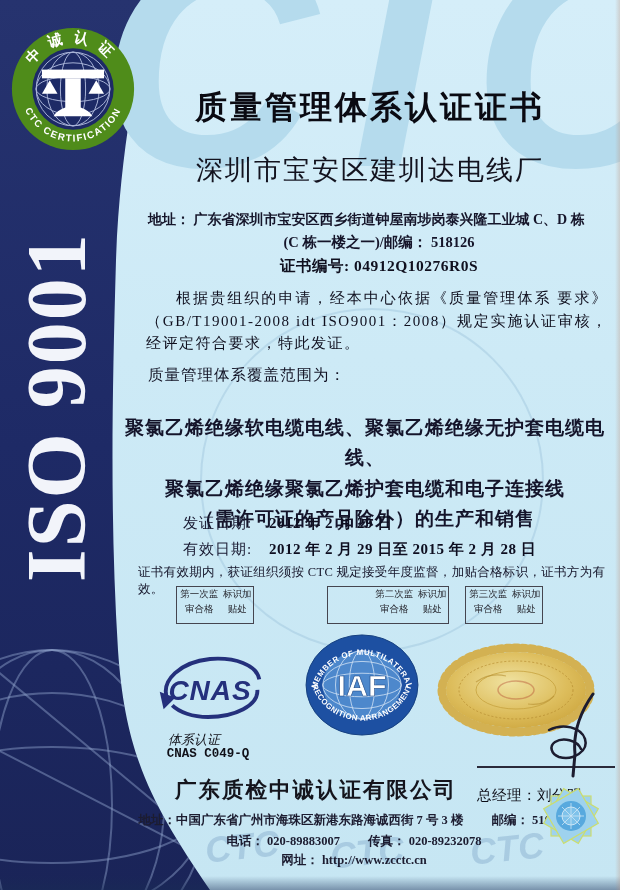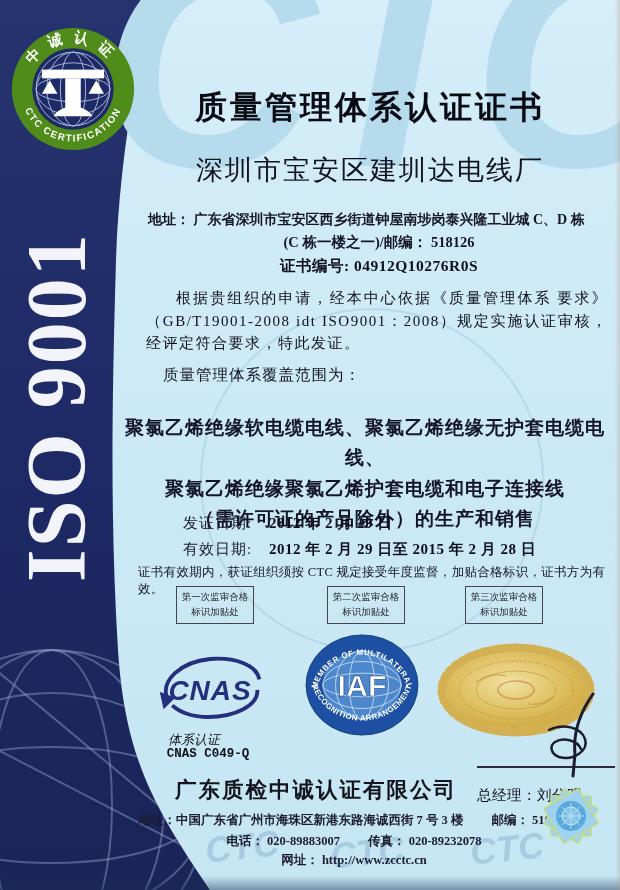--- a/index.html
+++ b/index.html
@@ -39,34 +39,34 @@
     left:150px;top:152px;width:440px;z-index:2;text-align:center;
     font-size:27px;letter-spacing:2px;color:#13131f;
   }
   .addr1{left:148px;top:211px;width:466px;z-index:2;font-size:14px;font-weight:600;color:#15152a;}
   .addr2{left:148px;top:233px;width:462px;z-index:2;text-align:center;font-size:14.5px;font-weight:600;color:#15152a;}
   .certno{left:148px;top:256px;width:462px;z-index:2;text-align:center;font-size:15.5px;font-weight:bold;letter-spacing:.5px;}
   .para{
     left:146px;top:287px;width:462px;z-index:2;font-size:15px;line-height:1.5;
     text-indent:2em;letter-spacing:1.5px;color:#0f0f1e;text-align:justify;
   }
-  .scope-label{left:163px;top:365px;z-index:2;font-size:15.5px;letter-spacing:1px;color:#101022;}
+  .scope-label{left:148px;top:365px;z-index:2;font-size:15.5px;letter-spacing:1px;color:#101022;}
   .scope{
     left:112px;top:413px;width:506px;z-index:2;text-align:center;
     font-size:19px;font-weight:600;line-height:1.6;color:#14142a;letter-spacing:1px;
   }
   .dates{left:183px;top:514px;z-index:2;font-size:15px;}
   .dates .row{display:flex;margin-bottom:7px;}
   .dates .lab{width:86px;color:#181830;letter-spacing:1px;}
   .dates .val{font-weight:bold;letter-spacing:.5px;color:#0e0e20;}
   .notice{left:138px;top:564px;width:476px;z-index:2;font-size:12.5px;letter-spacing:.3px;color:#15152a;}
   .sticker{
     top:586px;width:76px;height:36px;z-index:2;border:1px solid #45454f;
     font-size:9.5px;line-height:1.6;text-align:center;color:#26262e;
-    display:flex;flex-direction:column;justify-content:center;
+    display:flex;flex-direction:row;justify-content:center;
   }
   .cnas-cap1{left:168px;top:731px;width:80px;z-index:2;font-size:13px;font-style:italic;color:#101018;}
   .cnas-cap2{left:160px;top:747px;width:96px;z-index:2;text-align:center;font-size:12.5px;font-weight:bold;font-family:"Liberation Mono",monospace;color:#101018;}
   .sigline{
     left:477px;top:766px;width:138px;z-index:3;border-top:2px solid #2a2a3a;
     padding-top:18px;font-size:14.5px;color:#0c0c16;letter-spacing:.5px;
   }
   .org{
     left:175px;top:775px;width:390px;z-index:2;
     font-family:"Liberation Sans",sans-serif;font-weight:bold;font-size:21.5px;
@@ -167,21 +167,21 @@
       <span class="val">2012 年 2 月 29 日至 2015 年 2 月 28 日</span>
     </div>
   </div>
 
   <div class="abs notice">证书有效期内，获证组织须按 CTC 规定接受年度监督，加贴合格标识，证书方为有效。</div>
 
   <div class="abs sticker" style="left:176px;">
     <div>第一次监审合格</div>
     <div>标识加贴处</div>
   </div>
-  <div class="abs sticker" style="left:327px;">
+  <div class="abs sticker" style="left:327px;padding-left:44px;">
     <div>第二次监审合格</div>
     <div>标识加贴处</div>
   </div>
   <div class="abs sticker" style="left:465px;justify-content:center;">
     <div>第三次监审合格</div>
     <div>标识加贴处</div>
   </div>
 
   <svg class="abs" style="left:152px;top:648px;z-index:2;" width="116" height="80" viewBox="0 0 120 80">
     <g stroke="#24307c" stroke-width="4" fill="none">

